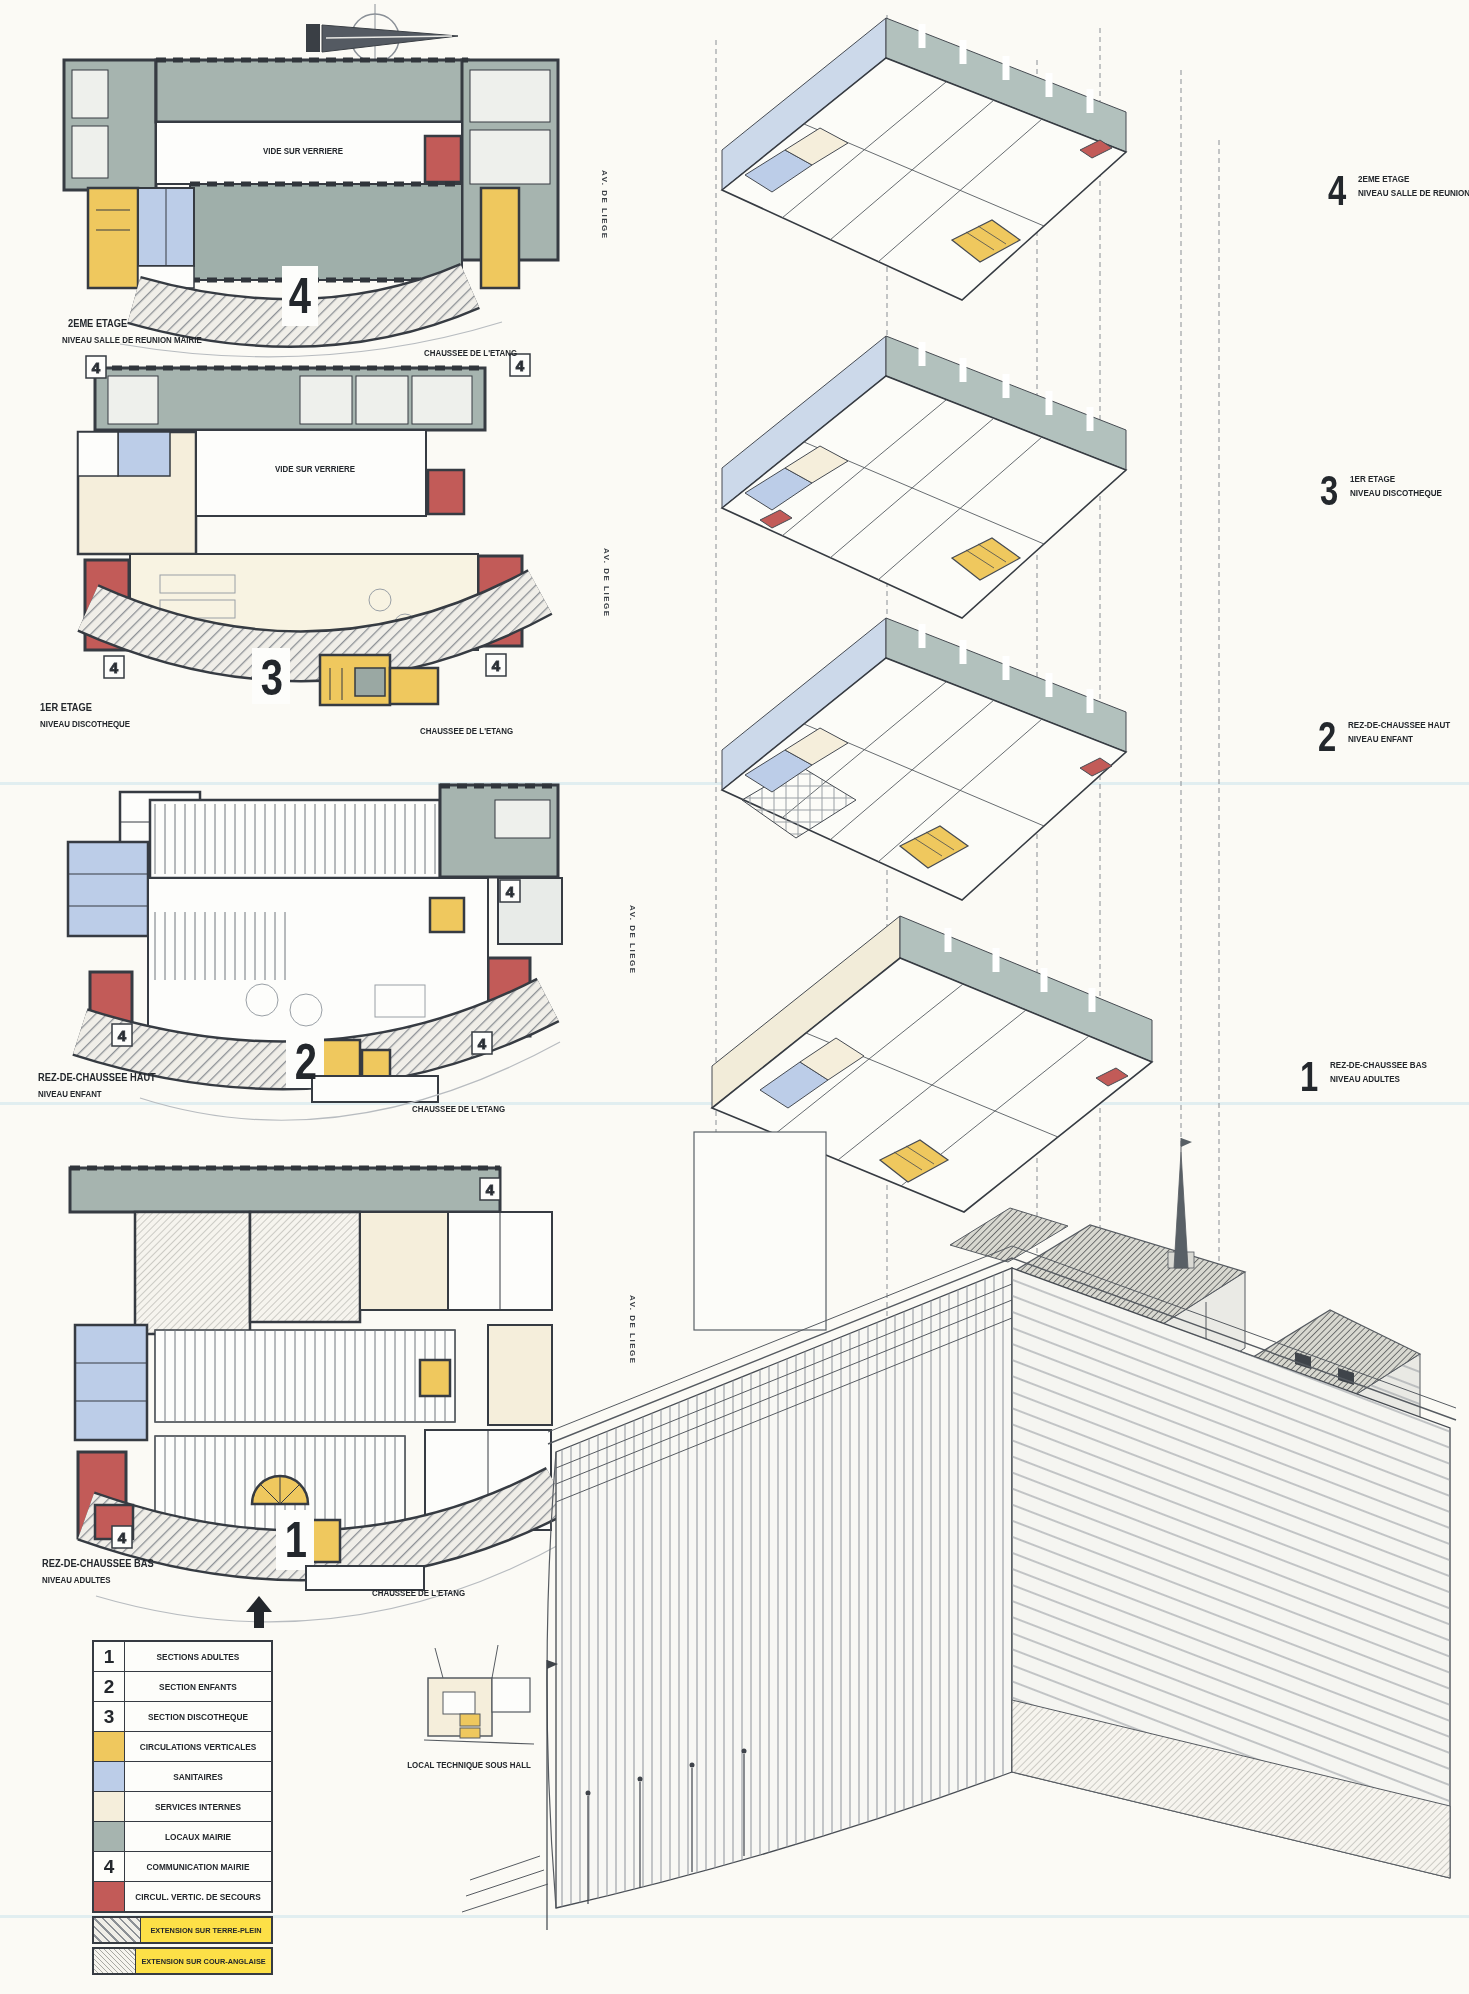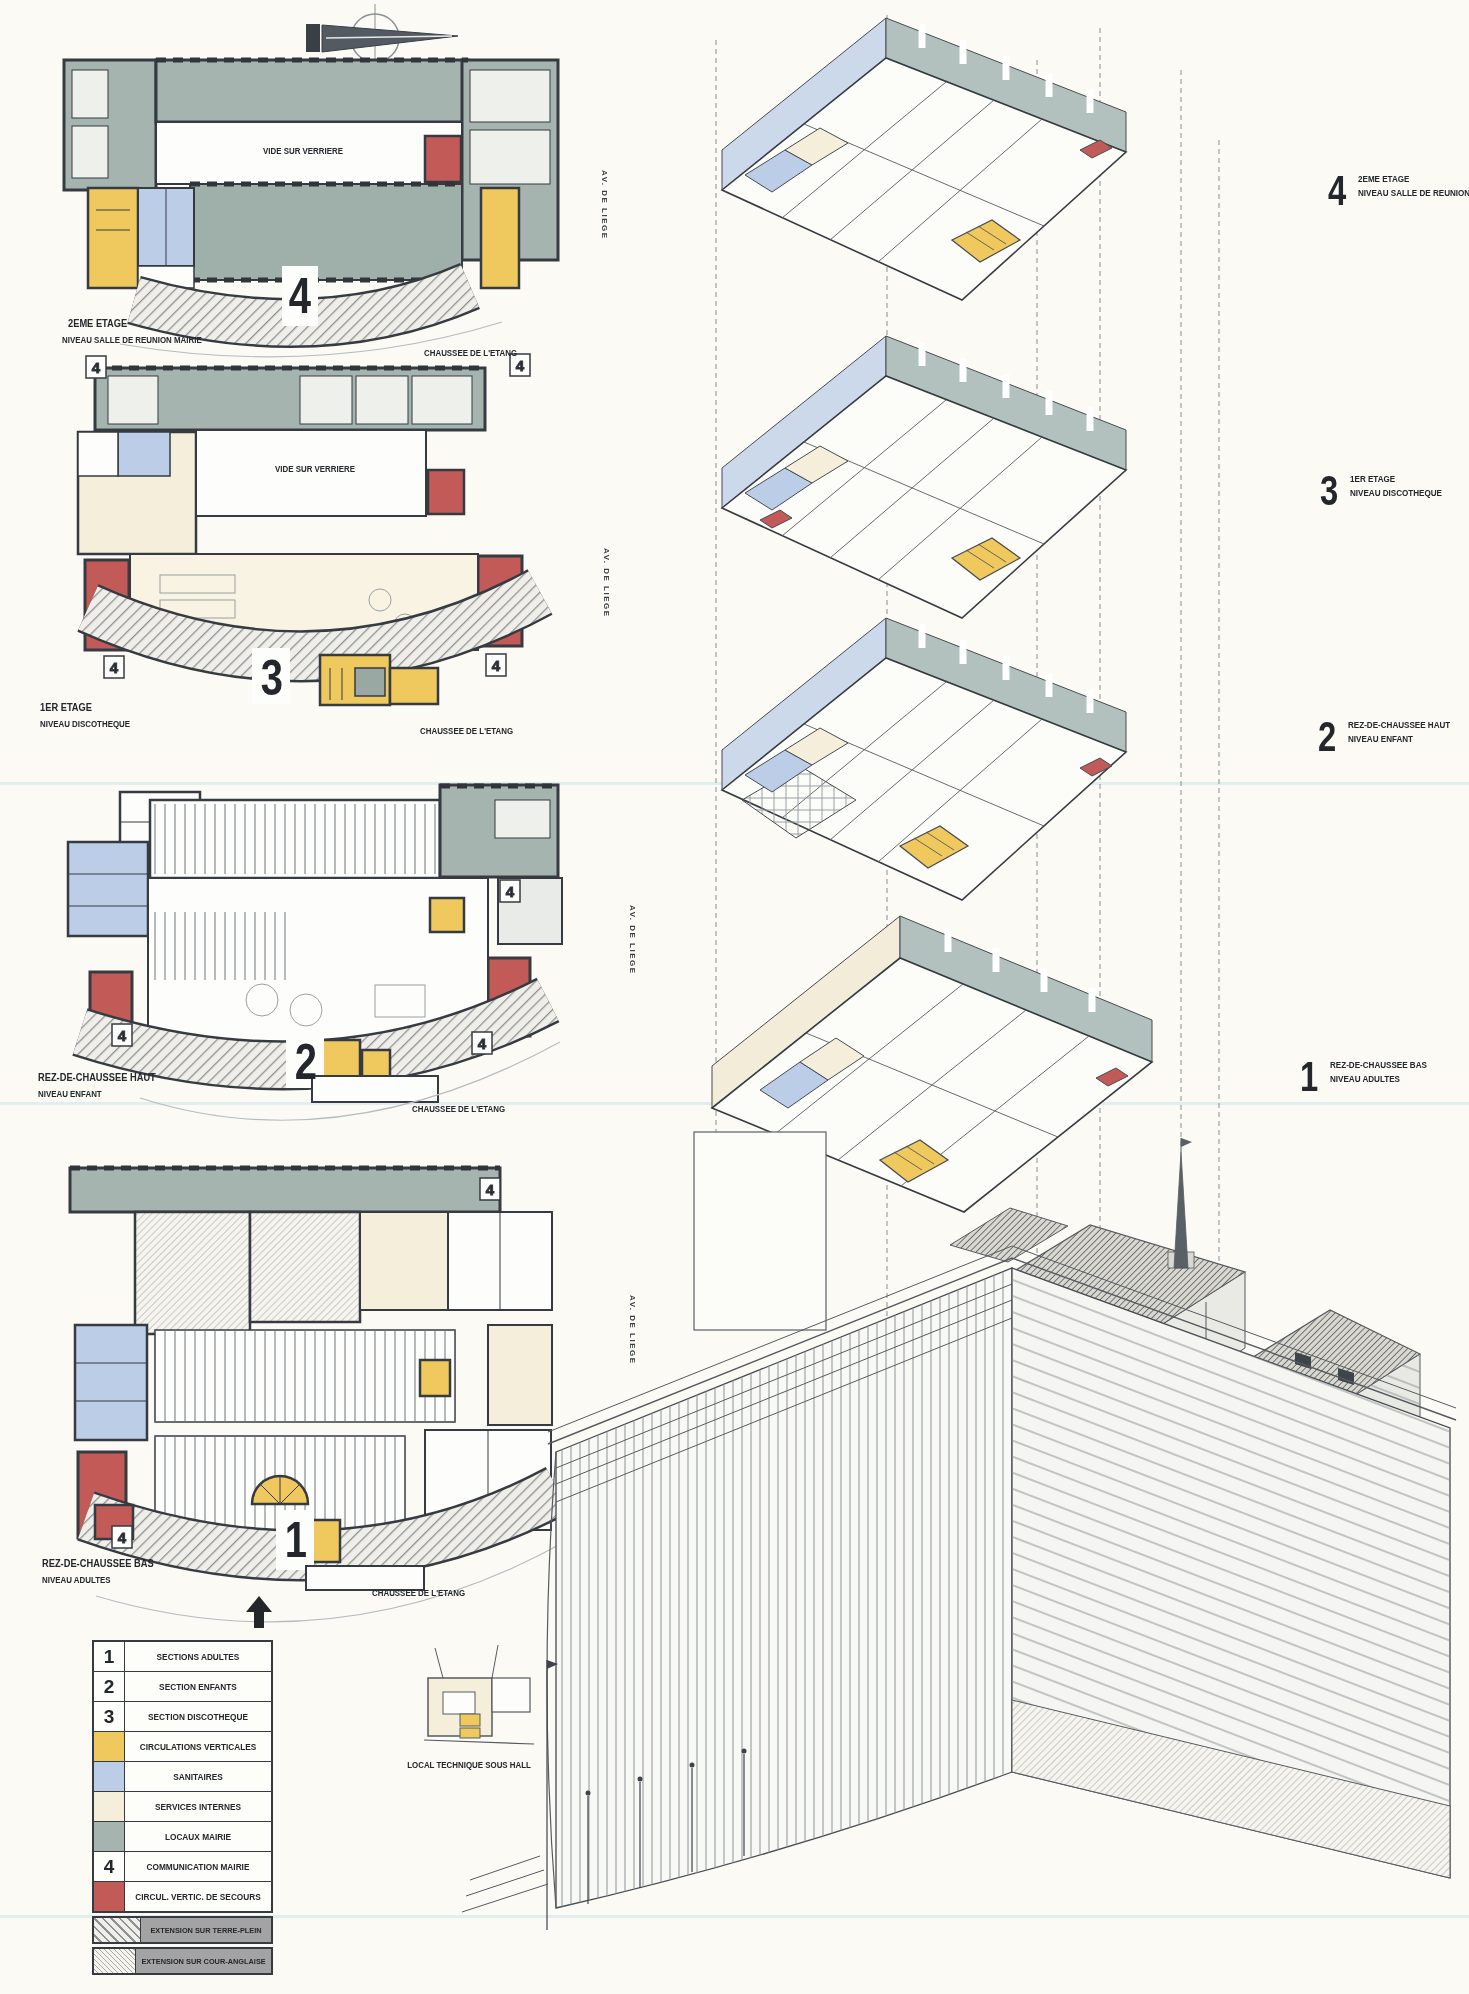--- a/index.html
+++ b/index.html
@@ -22,21 +22,21 @@
   .legend{position:absolute;left:92px;top:1640px;width:181px;}
   .legend-main{border:2px solid #363b42;background:#fdfdfa;}
   .lrow{display:flex;height:29px;border-top:1.5px solid #363b42;align-items:stretch;}
   .lrow:first-child{border-top:none;}
   .sw{width:30px;border-right:1.5px solid #363b42;display:flex;align-items:center;
       justify-content:center;font-weight:700;font-size:19px;}
   .lbl{flex:1;display:flex;align-items:center;justify-content:center;font-weight:700;
        font-size:9px;transform:scaleX(.92);white-space:nowrap;}
   .sw-yellow{background:#EFC85E;} .sw-blue{background:#BCCDE8;} .sw-cream{background:#F5EEDB;}
   .sw-gray{background:#A6B4AF;} .sw-red{background:#C25B58;}
-  .legend-extra{margin-top:3px;border:2px solid #363b42;background:#a3a3a3;display:flex;height:24px;}
+  .legend-extra{margin-top:3px;border:2px solid #363b42;background:#fde047;display:flex;height:24px;}
   .legend-extra .sw{width:46px;}
   .legend-extra .lbl{font-size:8px;}
   .hatchC-bg{background:repeating-linear-gradient(45deg,#f0eee8 0 4px,#8d9196 4px 6px);}
   .hatchF-bg{background:repeating-linear-gradient(45deg,#f6f4ee 0 2.5px,#a8a8a2 2.5px 3.5px);}
   
   .uparrow{position:absolute;left:246px;top:1596px;width:26px;height:34px;}
   .uparrow .head{width:0;height:0;border-left:13px solid transparent;border-right:13px solid transparent;
                  border-bottom:16px solid #23272c;}
   .uparrow .stem{width:10px;height:16px;background:#23272c;margin:0 auto;}
 </style>

